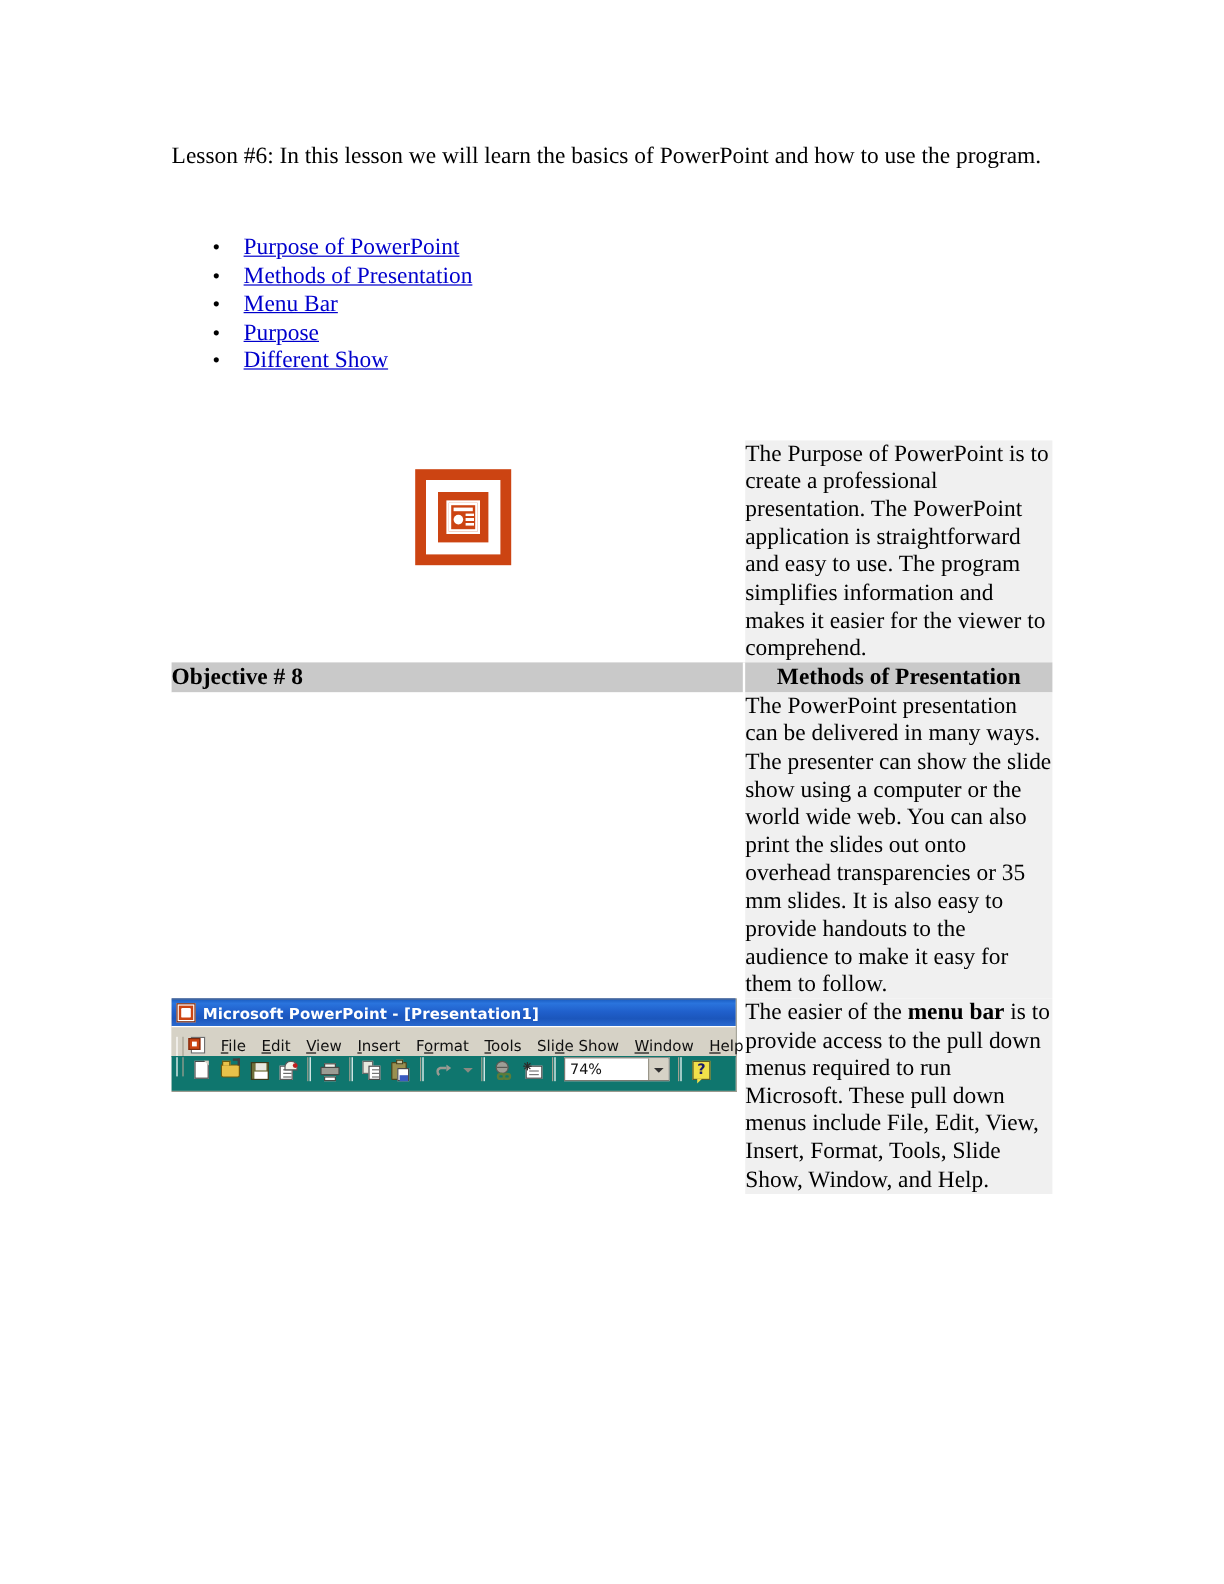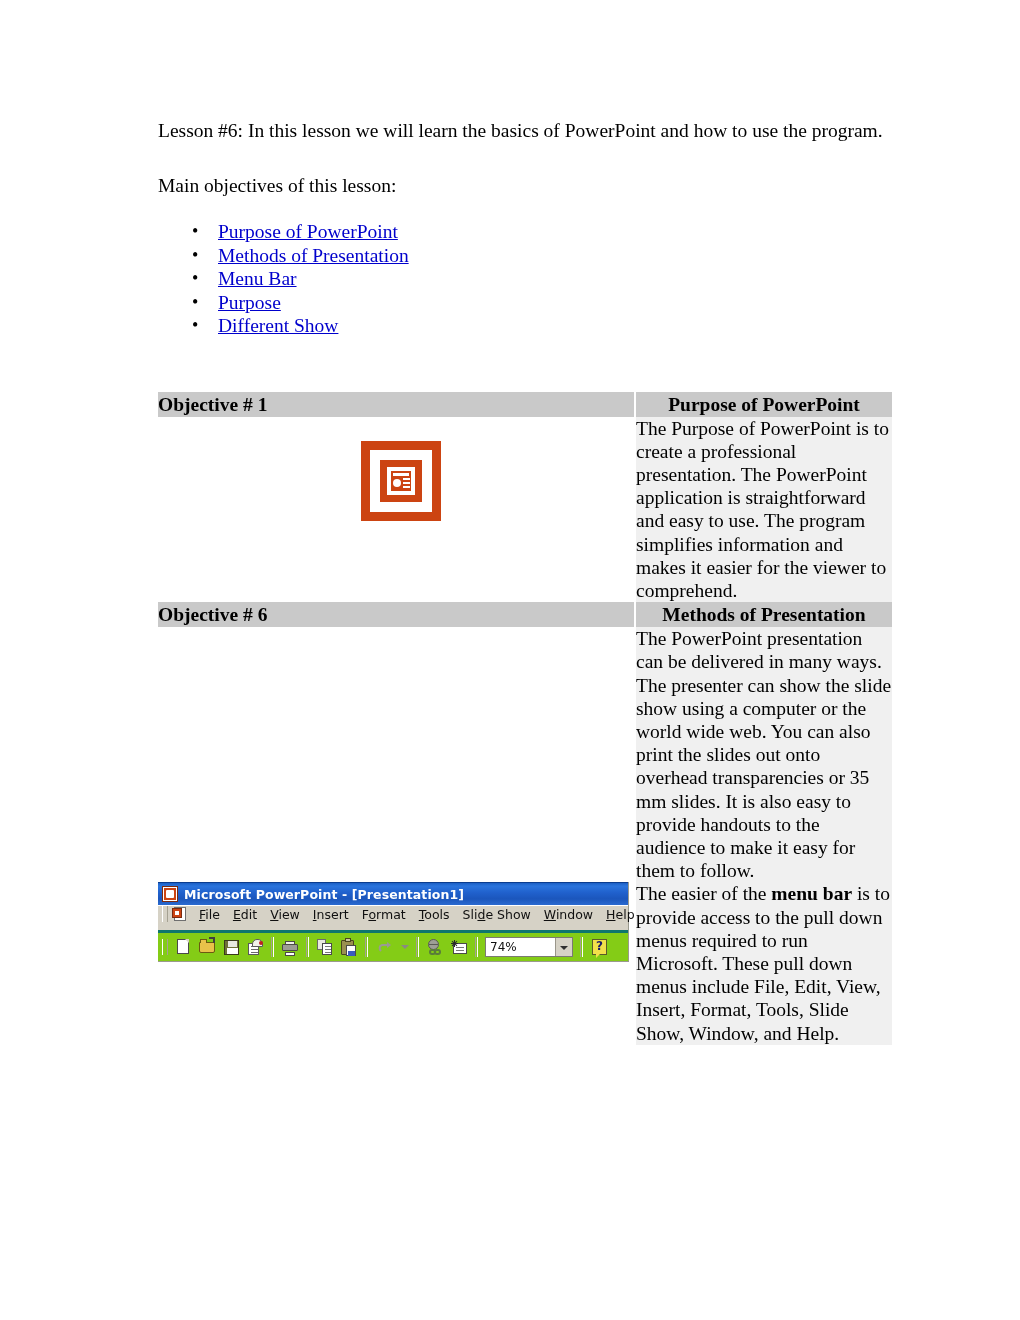--- a/index.html
+++ b/index.html
@@ -18,21 +18,20 @@
     position: relative;
     width: 1020px;
     height: 1320px;
     background: #ffffff;
   }
   .content {
     position: absolute;
     left: 143px;
     top: 118px;
     width: 736px;
-    margin-left: 15px;
   }
   .para {
     font-size: 19.5px;
     line-height: 25px;
     margin: 0;
   }
   .spacer-lg { height: 30px; }
   .spacer-md { height: 22px; }
 
   ul.objective-links {
@@ -212,21 +211,21 @@
     font-size: 12.5px;
     font-weight: bold;
     margin-left: 6px;
     letter-spacing: 0.1px;
     white-space: nowrap;
   }
 
   .ppt-menubar {
     height: 24px;
     display: flex;
-    align-items: flex-start;
+    align-items: flex-end;
     background: #d6d2c6;
     border-top: 1px solid #ffffff;
     padding-left: 2px;
   }
   .grip {
     width: 4px;
     height: 16px;
     margin: 0 3px 0 2px;
     border-left: 1px solid #ffffff;
     border-right: 1px solid #a5a192;
@@ -265,23 +264,22 @@
     font-size: 12.5px;
     color: #101010;
     padding: 1px 7px 1px 6px;
     white-space: nowrap;
   }
   .menu-item u { text-decoration: underline; }
 
   .ppt-toolbar {
     height: 28px;
     display: flex;
-    align-items: center;
-    background: #84cc16;
-    border-top: 3px solid #0f766e;
+    background: #0f766e;
+    border-top: 1px solid #0f766e;
     padding-left: 2px;
   }
   .tsep {
     width: 1px;
     height: 20px;
     margin: 0 4px;
     border-left: 1px solid #a5a192;
     border-right: 1px solid #ffffff;
     flex: none;
   }
@@ -396,21 +394,20 @@
 </head>
 <body>
 
 <div class="page">
   <div class="content">
 
     <p class="para">Lesson #6:  In this lesson we will learn the basics of PowerPoint and how to use the program.</p>
 
     <div class="spacer-lg"></div>
 
-    <p class="para">Main objectives of this lesson:</p>
 
     <div class="spacer-md"></div>
 
     <ul class="objective-links">
       <li>
         <span class="bullet">•</span>
         <a href="#">Purpose of PowerPoint</a>
       </li>
       <li>
         <span class="bullet">•</span>
@@ -433,44 +430,40 @@
     <div style="height:54px"></div>
 
 
     <table class="objectives">
       <colgroup>
         <col class="col-left">
         <col class="col-right">
       </colgroup>
       <tbody>
 
-        <tr>
-          <td class="hdr-left">Objective # 1</td>
-          <td class="hdr-right">Purpose of PowerPoint</td>
-        </tr>
 
         <tr>
           <td class="body-left">
             <div class="pptlogo-wrap">
               <div class="pptlogo">
                 <div class="ring-outer"></div>
                 <div class="ring-inner"></div>
                 <div class="slide">
                   <div class="bar-top"></div>
                   <div class="pie"></div>
                   <div class="chart"></div>
                 </div>
               </div>
             </div>
           </td>
           <td class="body-right">The Purpose of PowerPoint is to create a professional presentation. The PowerPoint application is straightforward and easy to use. The program simplifies information and makes it easier for the viewer to comprehend.</td>
         </tr>
 
         <tr>
-          <td class="hdr-left">Objective # 6</td>
+          <td class="hdr-left">Objective # 8</td>
           <td class="hdr-right">Methods of Presentation</td>
         </tr>
 
         <tr>
           <td class="body-left"></td>
           <td class="body-right">The PowerPoint presentation can be delivered in many ways. The presenter can show the slide show using a computer or the world wide web. You can also print the slides out onto overhead transparencies or 35 mm slides. It is also easy to provide handouts to the audience to make it easy for them to follow.</td>
         </tr>
 
 
         <tr>

